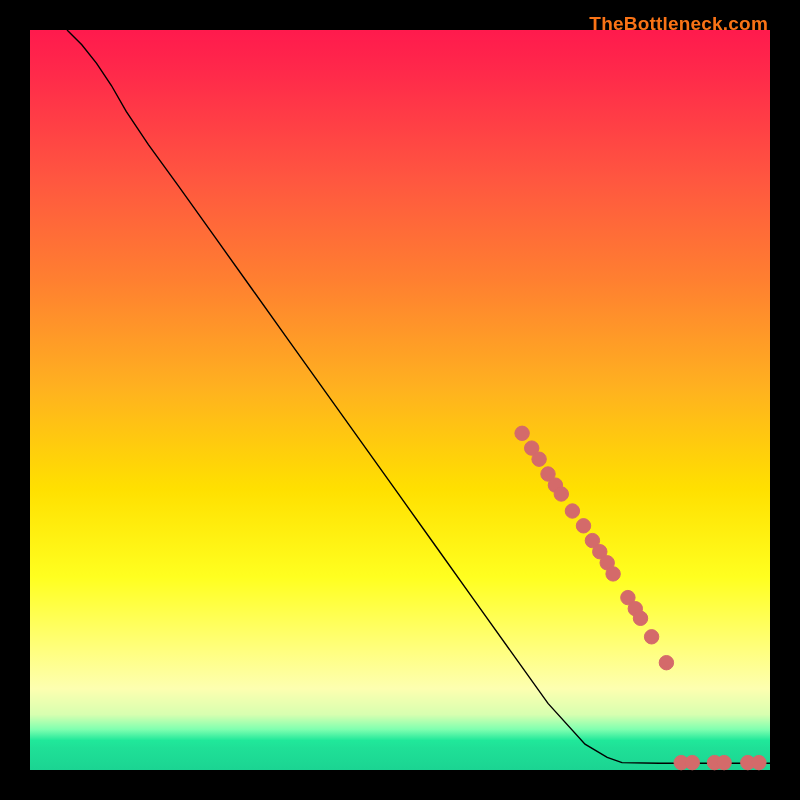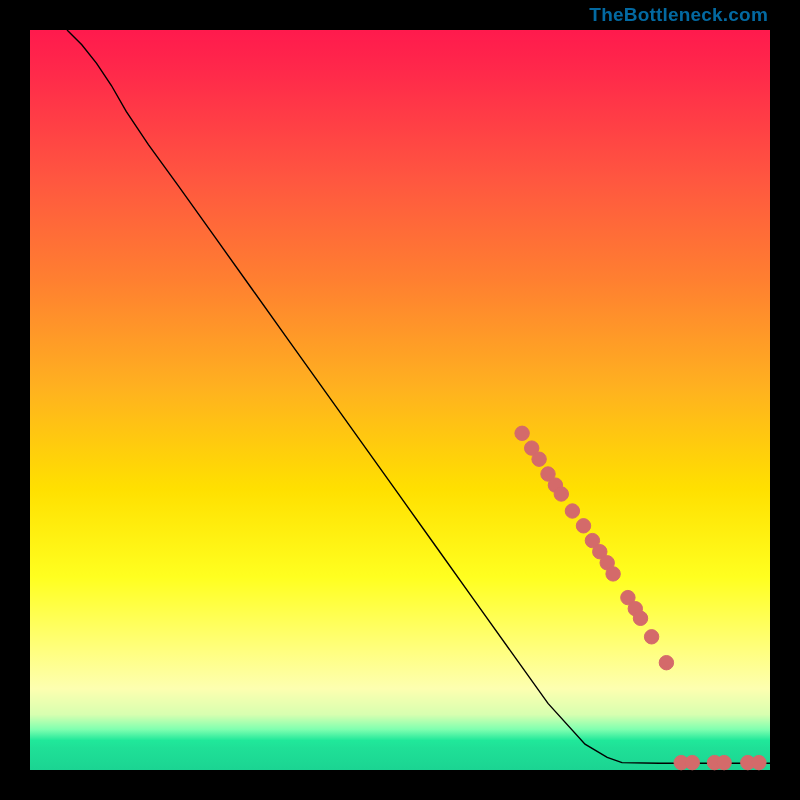--- a/index.html
+++ b/index.html
@@ -28,24 +28,24 @@
       #fdffb0 89%,
       #d8ffb0 92.5%,
       #80ffb0 94.5%,
       #20e89a 96%,
       #1fe097 97%,
       #1bd492 100%
     );
   }
   .watermark {
     position: absolute;
-    top: 4px;
+    top: 13px;
     right: 32px;
     font: 600 19px Arial, Helvetica, sans-serif;
-    color: #0369a1;
+    color: #f97316;
     letter-spacing: 0.2px;
     margin-left: 33px;
   }
   svg.overlay {
     position: absolute;
     left: 0; top: 0;
     width: 800px; height: 800px;
     pointer-events: none;
   }
   .curve { fill: none; stroke: #000; stroke-width: 1.4; }

